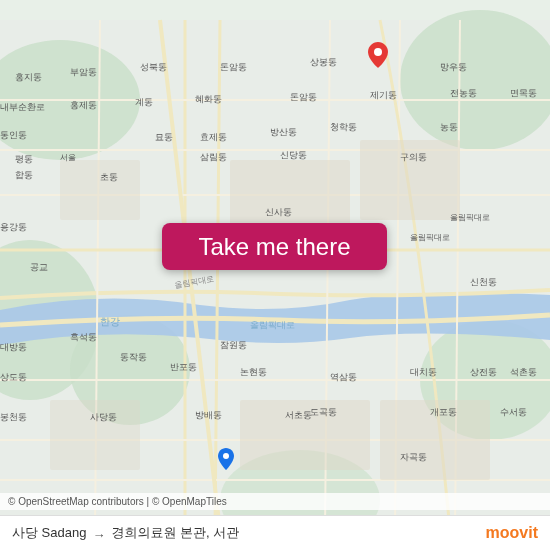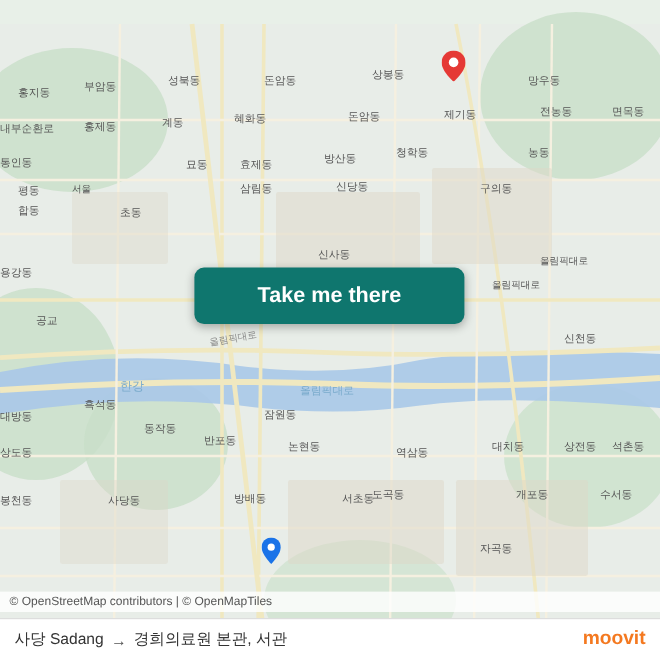--- a/index.html
+++ b/index.html
@@ -28,26 +28,26 @@
       left: 0;
     }
 
     
     #take-me-there-btn {
       position: absolute;
       top: 223px;
       left: 162px;
       width: 225px;
       height: 47px;
-      background-color: #0f766e;
+      background-color: #be185d;
       color: white;
       border: none;
       border-radius: 8px;
-      font-size: 18px;
-      font-weight: 700;
+      font-size: 24px;
+      font-weight: 400;
       cursor: pointer;
       display: flex;
       align-items: center;
       justify-content: center;
       box-shadow: 0 2px 8px rgba(0,0,0,0.3);
       z-index: 10;
     }
 
     
     #bottom-bar {

